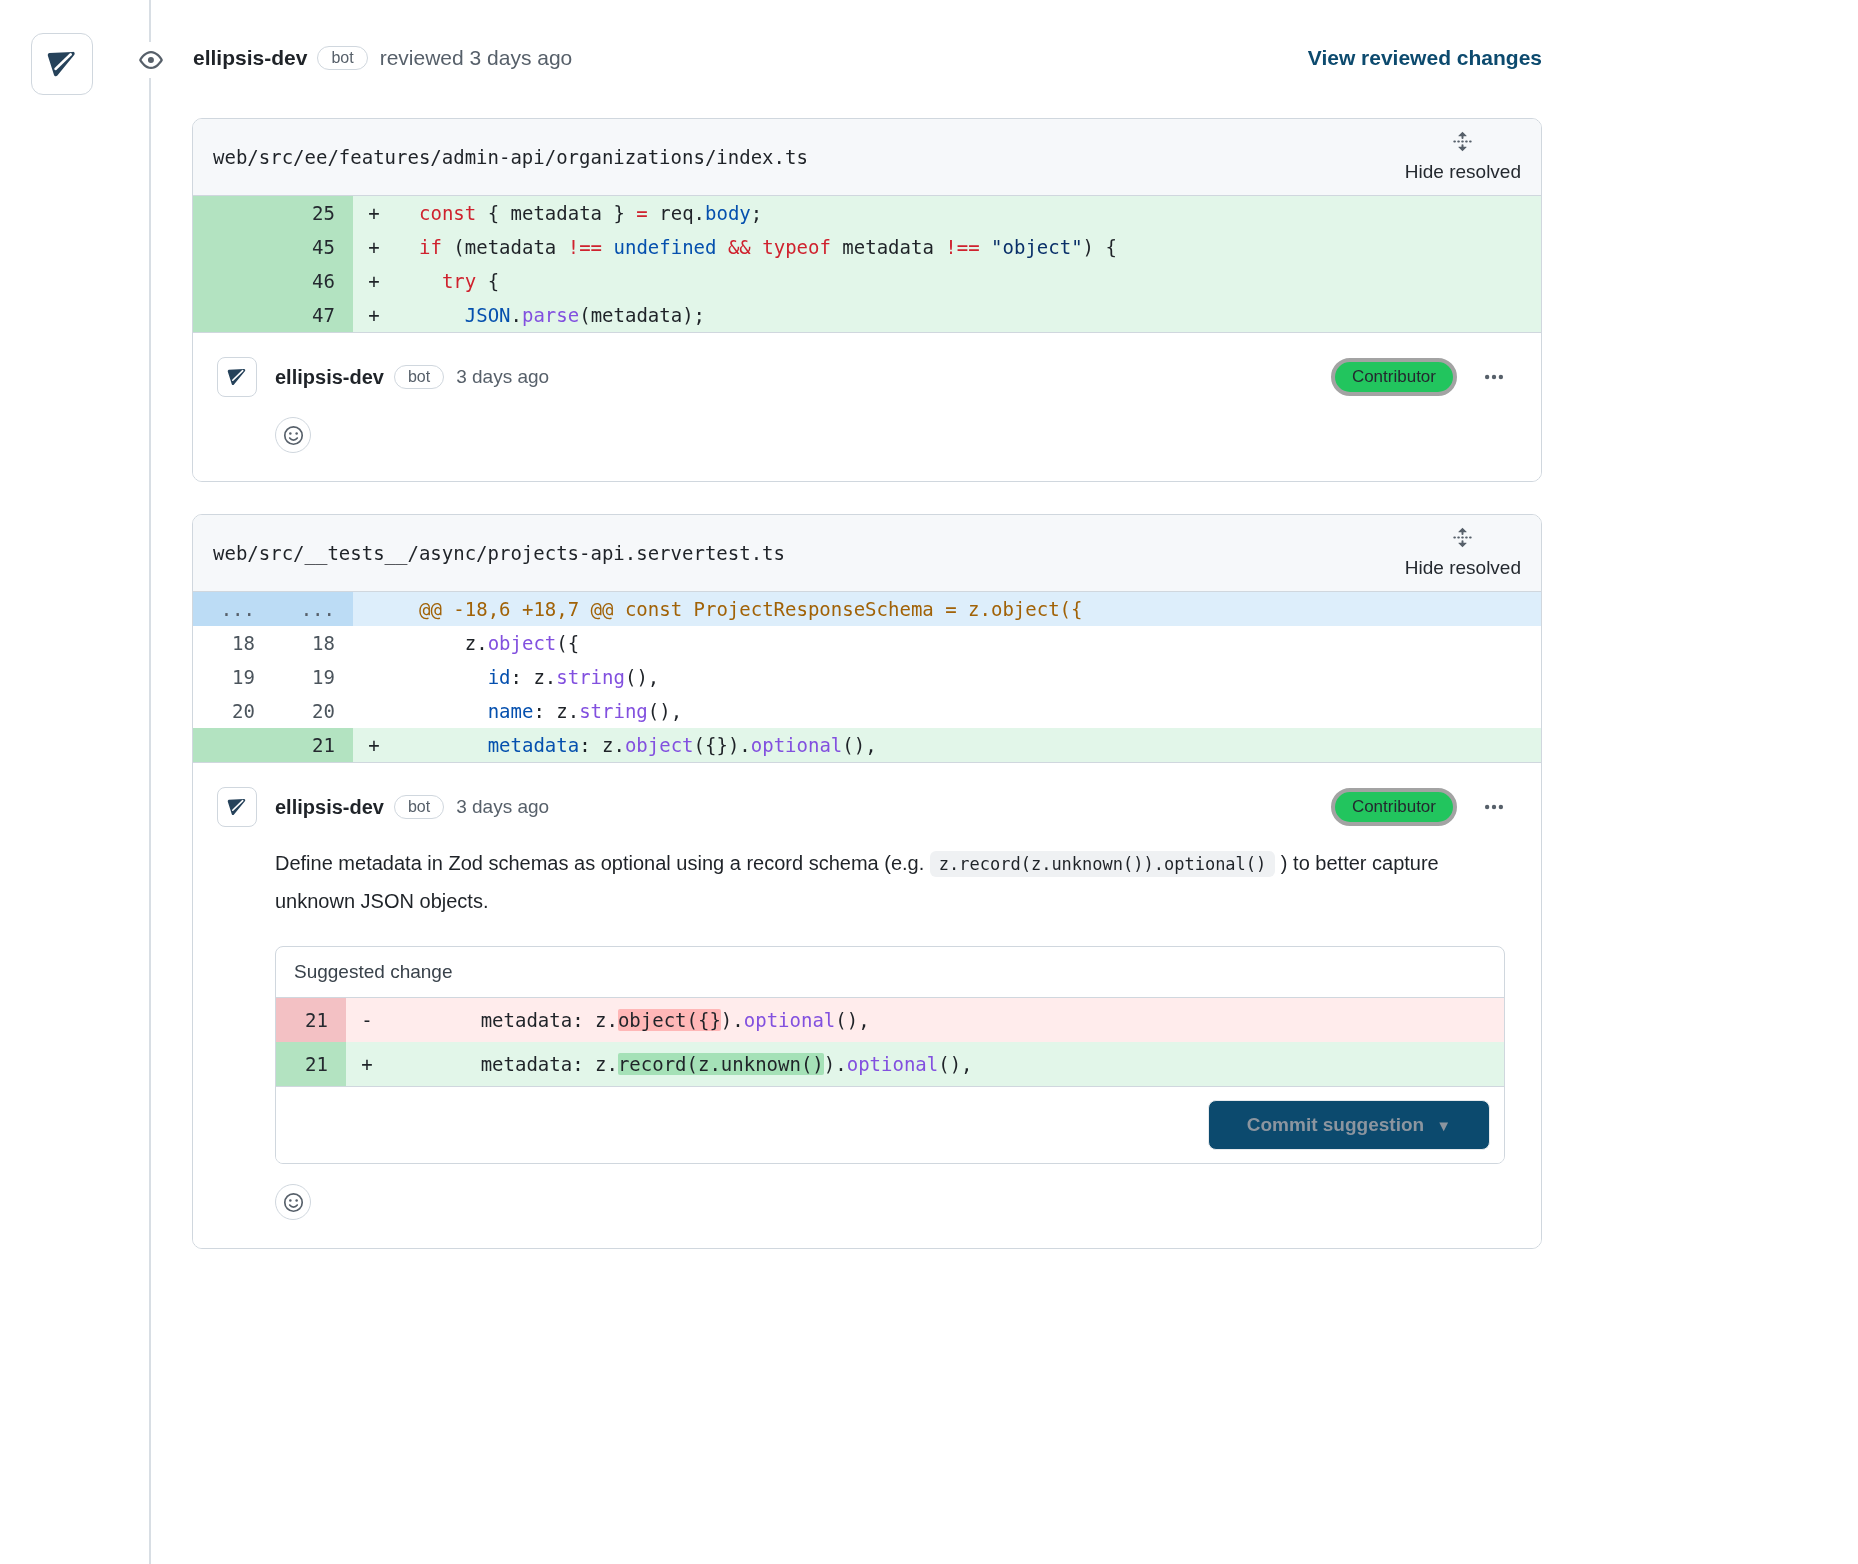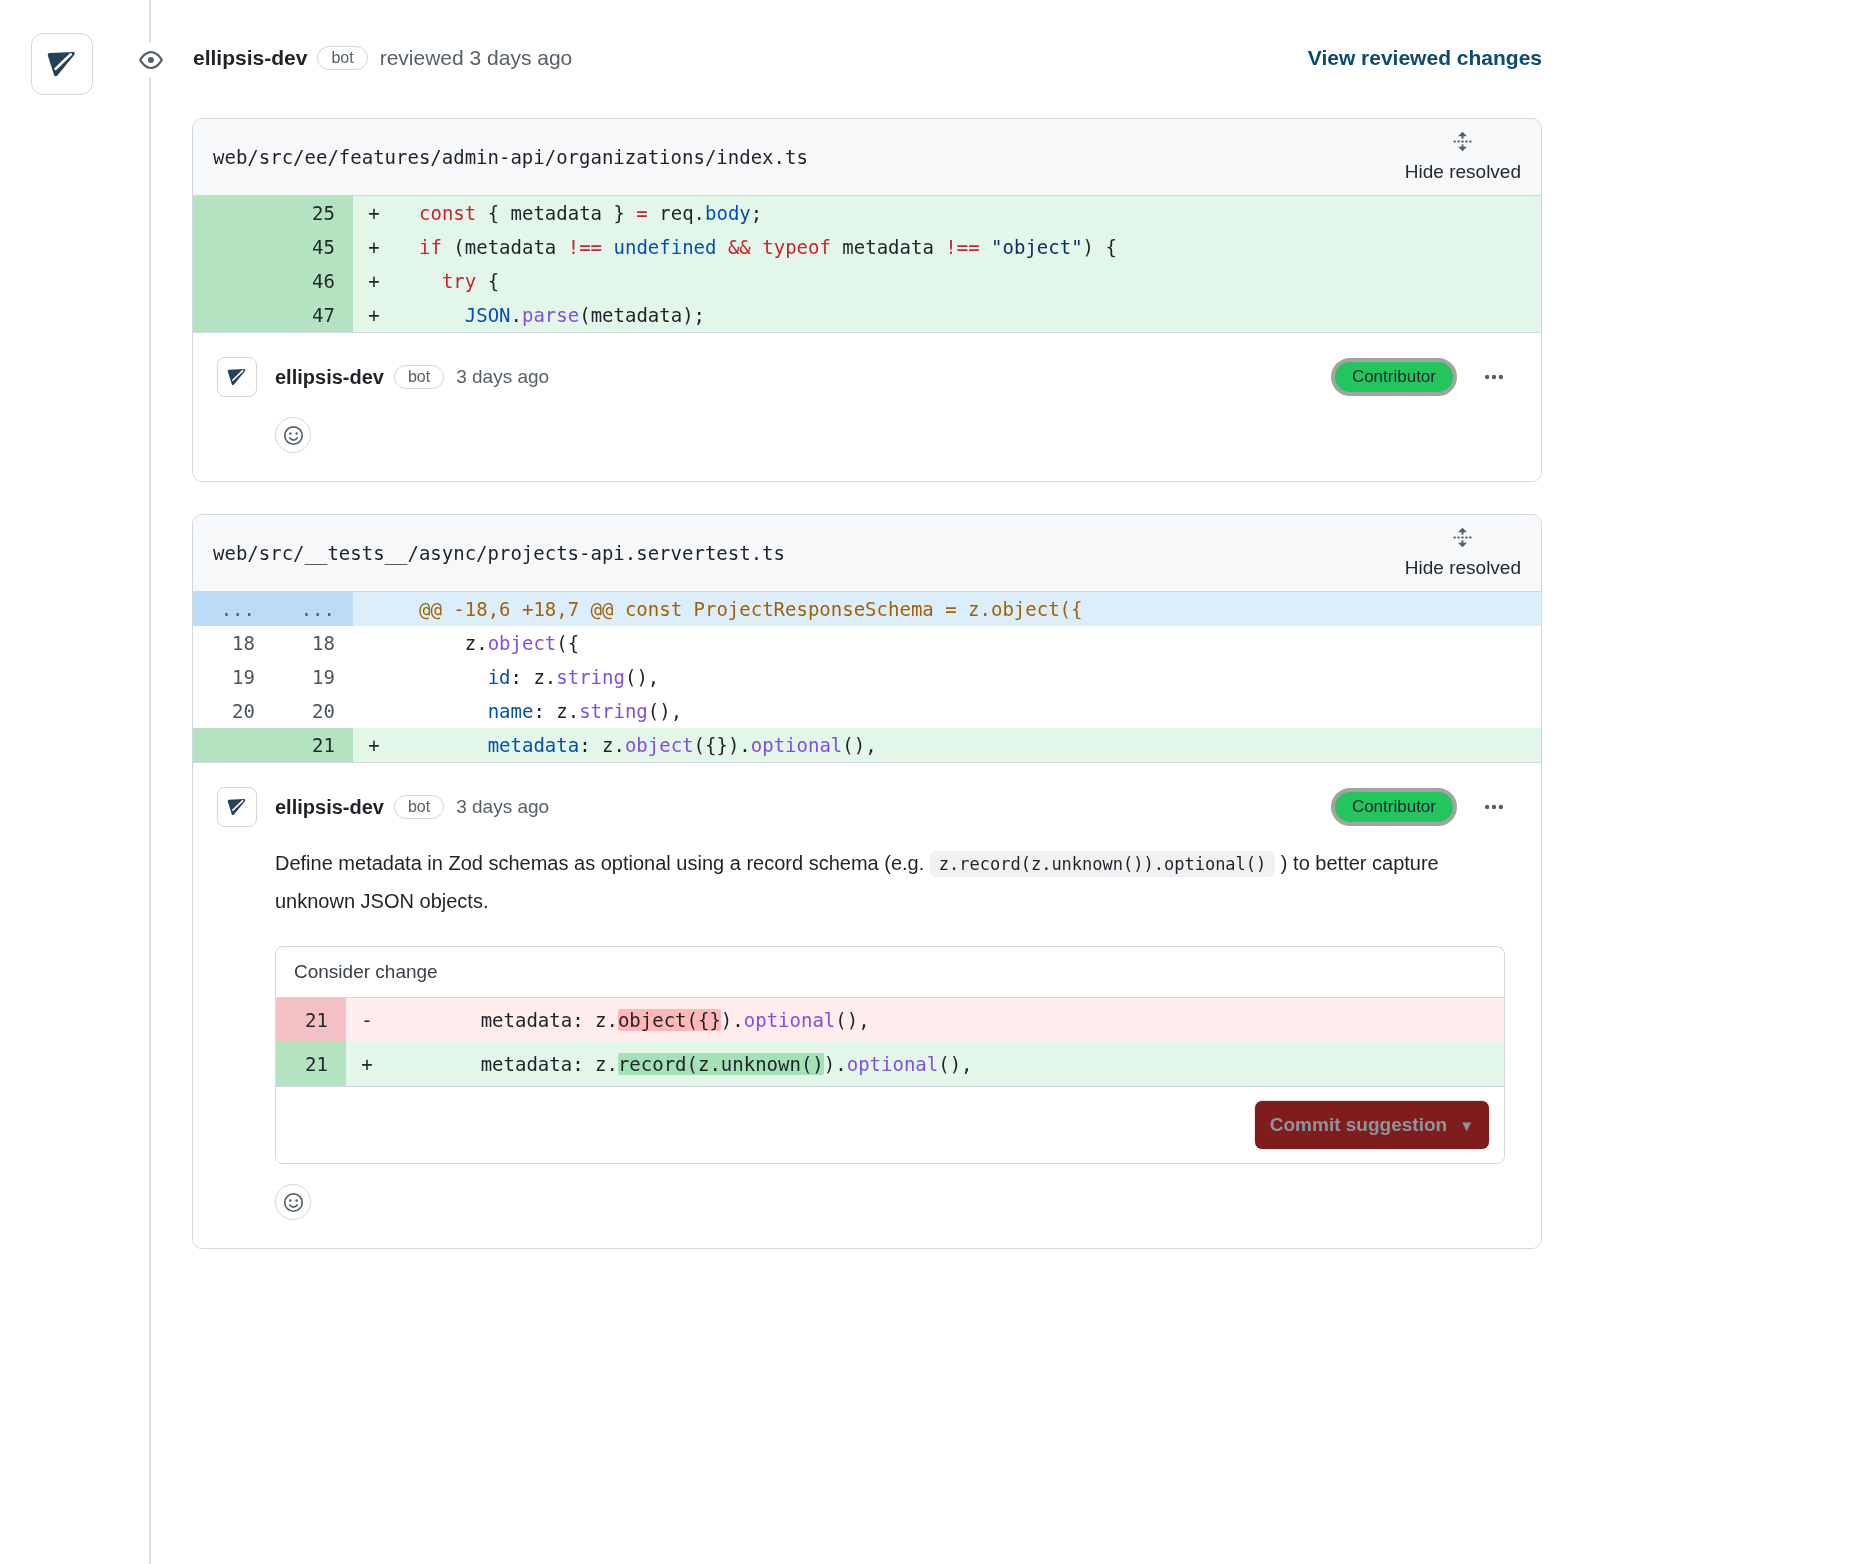--- a/index.html
+++ b/index.html
@@ -82,22 +82,22 @@
     background:#eff1f3; border-radius:6px; padding:3px 9px; color:#1f2328;
   }
 
   .suggestion { margin:26px 0 0 58px; border:1px solid #d0d7de; border-radius:8px; overflow:hidden; background:#fff; }
   .sug-header { padding:14px 18px; font-size:19px; color:#39424b; border-bottom:1px solid #d0d7de; }
   .suggestion .diff-sec { font-family:"DejaVu Sans Mono","Liberation Mono",monospace; font-size:19px; }
   .suggestion .diff-row { height:44px; line-height:44px; }
   .suggestion .gut.old { width:70px; }
   .sug-footer { display:flex; justify-content:flex-end; padding:13px 14px; border-top:1px solid #d0d7de; background:#fff; }
   .commit-btn {
-    display:flex; align-items:center; gap:12px; background:#7f1d1d; color:#8c959f;
-    font-weight:600; font-size:19px; padding:13px 15px; border-radius:8px; border:1px solid #e7eaed;
+    display:flex; align-items:center; gap:12px; background:#0c4a6e; color:#8c959f;
+    font-weight:600; font-size:19px; padding:13px 38px; border-radius:8px; border:1px solid #e7eaed;
   }
   .caret { font-size:15px; line-height:1; }
 
   .reaction {
     margin:20px 0 0 58px; width:36px; height:36px; border:1px solid #d0d7de; border-radius:50%;
     display:flex; align-items:center; justify-content:center; background:#fff;
   }
 </style>
 </head>
 <body>
@@ -257,21 +257,21 @@
             <svg viewBox="0 0 16 16" width="22" height="22" fill="#57606a">
               <circle cx="3" cy="8" r="1.6"></circle>
                 <circle cx="8" cy="8" r="1.6"></circle>
                 <circle cx="13" cy="8" r="1.6"></circle>
             </svg>
           </button>
         </div>
         <div class="comment-body"><span>Define metadata in Zod schemas as optional using a record schema (e.g. </span><code class="inline-code">z.record(z.unknown()).optional()</code><span> ) to better capture unknown JSON objects.</span></div>
 
         <div class="suggestion">
-          <div class="sug-header">Consider change</div>
+          <div class="sug-header">Suggested change</div>
           <div class="diff-sec">
               <div class="diff-row row-del">
                 <div class="gut old">21</div>
                 <div class="sign">-</div>
                 <div class="code"><span>      metadata: z.</span><span class="hl-del">object({}</span><span>).</span><span class="tok-f">optional</span><span>(),</span></div>
               </div>
               <div class="diff-row row-add">
                 <div class="gut old">21</div>
                 <div class="sign">+</div>
                 <div class="code"><span>      metadata: z.</span><span class="hl-add">record(z.unknown()</span><span>).</span><span class="tok-f">optional</span><span>(),</span></div>

